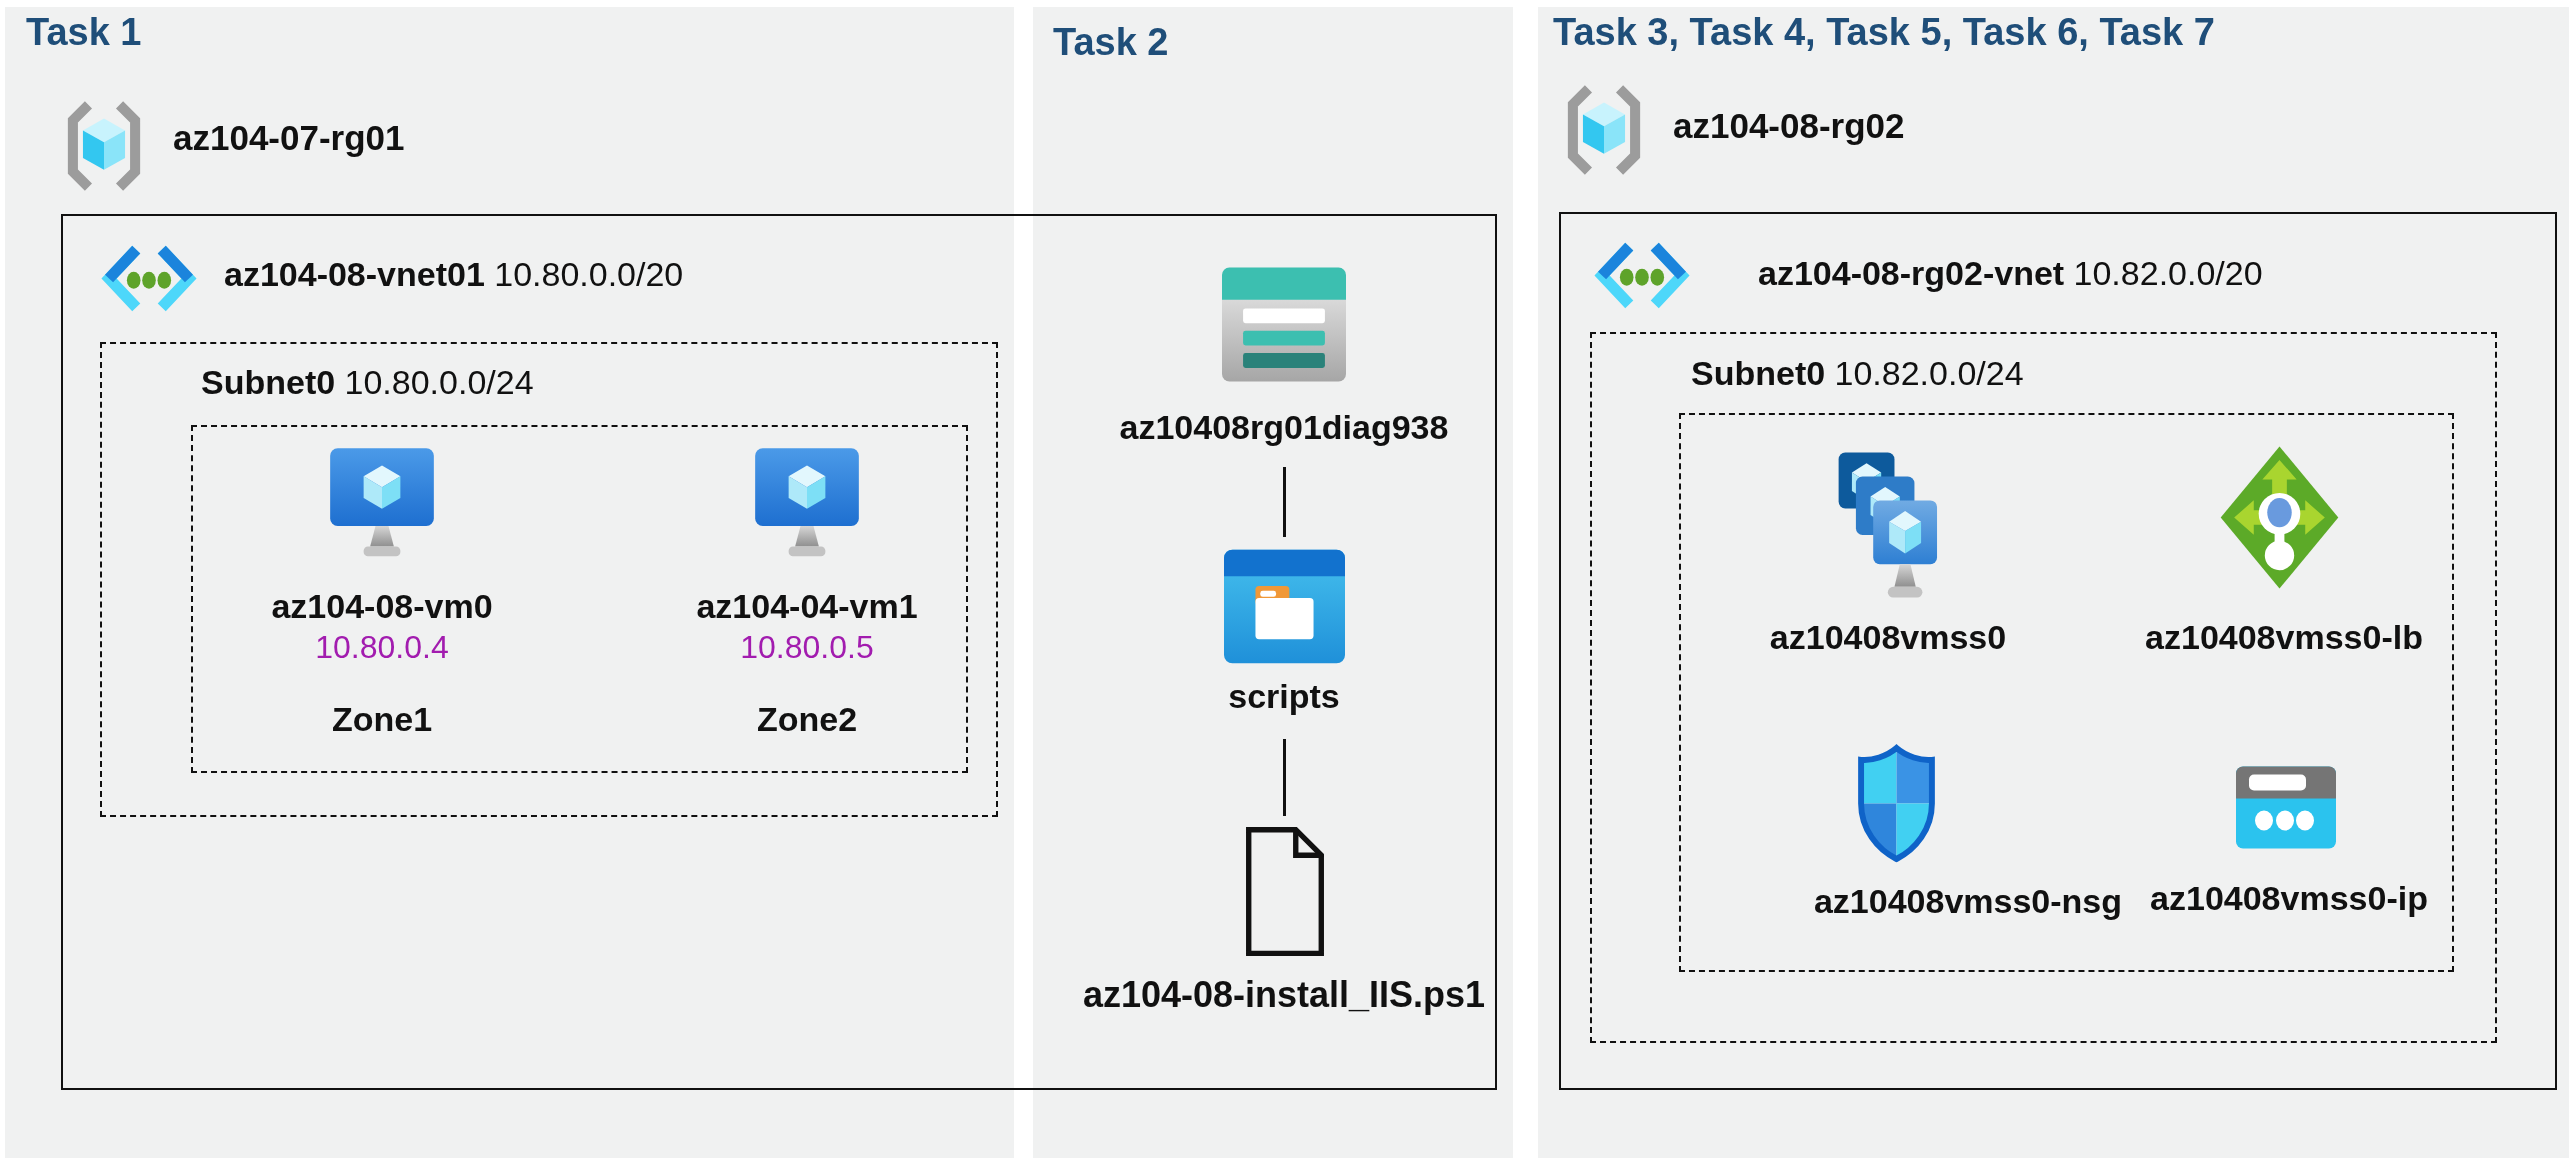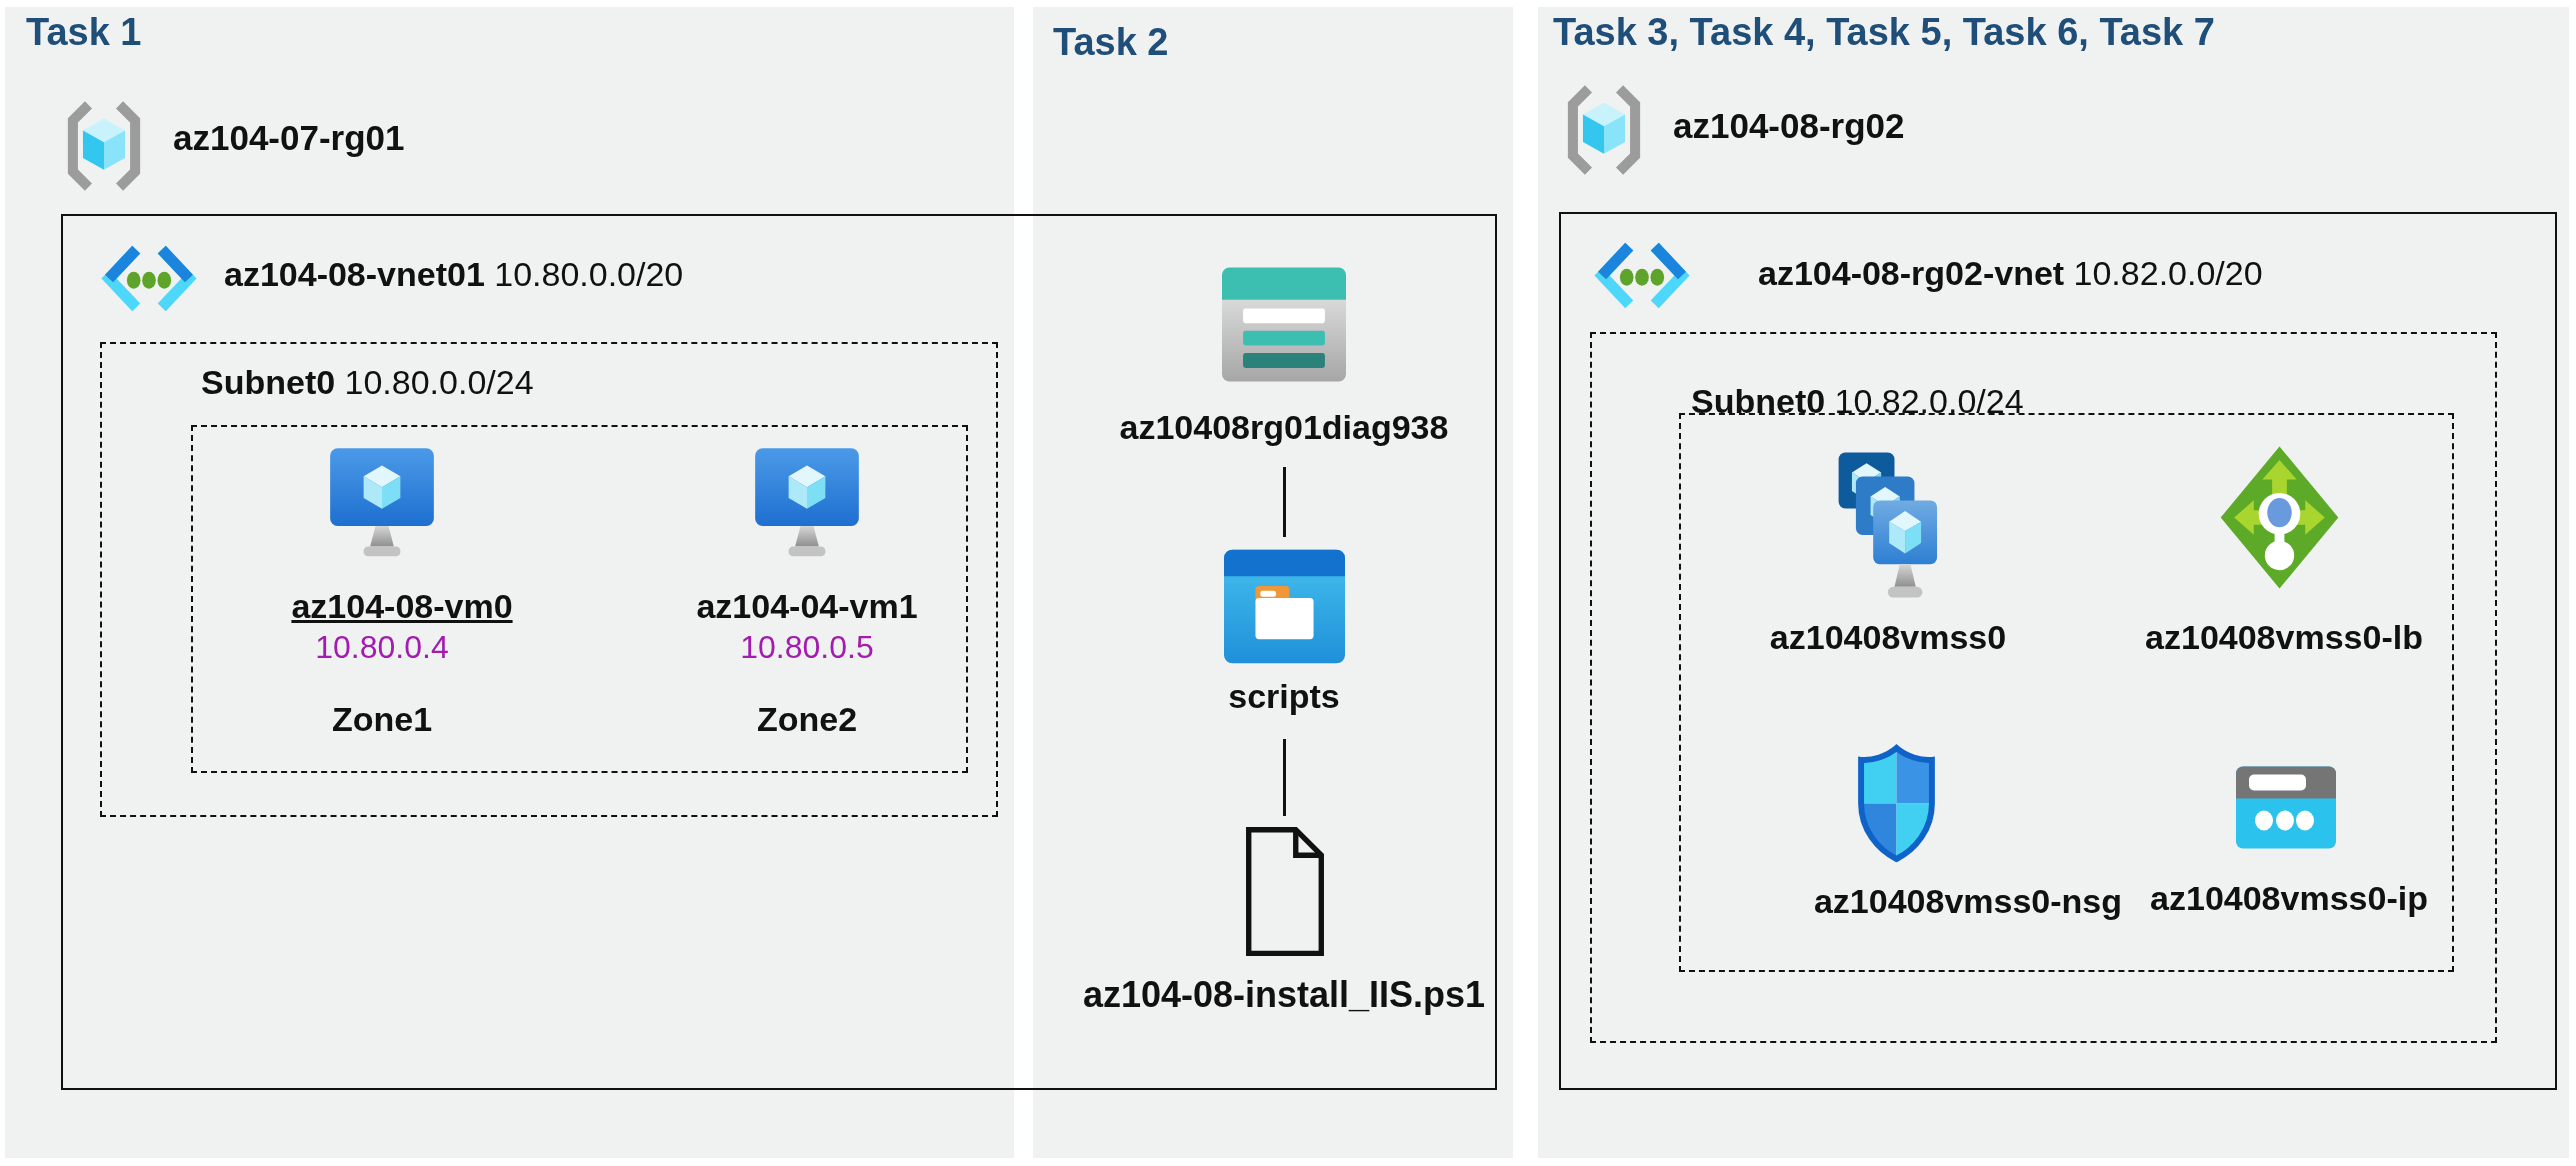--- a/index.html
+++ b/index.html
@@ -98,21 +98,21 @@
 <div class="icon" style="left:328px;top:446px;width:108px;height:119px;">
   <svg viewBox="0 0 100 110">
     <rect x="2" y="2" width="96" height="72" rx="7" fill="url(#gVmScreen)"></rect>
     <polygon points="50,18 67,28 50,38 33,28" fill="#e2f7fd"></polygon>
     <polygon points="33,28 50,38 50,58 33,48" fill="#aee9f9"></polygon>
     <polygon points="67,28 50,38 50,58 67,48" fill="#7ddff6"></polygon>
     <polygon points="44,74 56,74 61,93 39,93" fill="url(#gStand)"></polygon>
     <rect x="33" y="93" width="34" height="9" rx="4" fill="#c3c3c3"></rect>
   </svg>
 </div>
-<div class="lbl center" style="left:402px;top:588px;text-decoration:underline;">az104-08-vm0</div>
+<div class="lbl center" style="left:382px;top:588px;">az104-08-vm0</div>
 <div class="sub center" style="left:382px;top:630px;">10.80.0.4</div>
 <div class="lbl center" style="left:382px;top:701px;">Zone1</div>
 
 <div class="icon" style="left:753px;top:446px;width:108px;height:119px;">
   <svg viewBox="0 0 100 110">
     <rect x="2" y="2" width="96" height="72" rx="7" fill="url(#gVmScreen)"></rect>
     <polygon points="50,18 67,28 50,38 33,28" fill="#e2f7fd"></polygon>
     <polygon points="33,28 50,38 50,58 33,48" fill="#aee9f9"></polygon>
     <polygon points="67,28 50,38 50,58 67,48" fill="#7ddff6"></polygon>
     <polygon points="44,74 56,74 61,93 39,93" fill="url(#gStand)"></polygon>
@@ -179,21 +179,21 @@
     <ellipse cx="42" cy="42" rx="8" ry="10" fill="#5ea32a"></ellipse>
     <ellipse cx="60" cy="42" rx="8" ry="10" fill="#5ea32a"></ellipse>
     <ellipse cx="78" cy="42" rx="8" ry="10" fill="#5ea32a"></ellipse>
   </svg>
 </div>
 <div class="lbl" style="left:1716px;top:255px;margin-left:42px;">
   <span>az104-08-rg02-vnet</span><span class="reg">10.82.0.0/20</span>
 </div>
 
 <div class="box-dashed" style="left:1590px;top:332px;width:907px;height:711px;"></div>
-<div class="lbl" style="left:1691px;top:355px;margin-top:28px;">
+<div class="lbl" style="left:1691px;top:355px;">
   <span>Subnet0</span><span class="reg">10.82.0.0/24</span>
 </div>
 
 <div class="box-dashed" style="left:1679px;top:413px;width:775px;height:559px;"></div>
 
 <div class="icon" style="left:1820px;top:449px;width:133px;height:156px;">
   <svg viewBox="0 0 100 116">
     <rect x="14" y="2" width="42" height="42" rx="5" fill="#0d5a9c"></rect>
     <polygon points="35,10 46,17 35,24 24,17" fill="#e2f7fd"></polygon>
     <polygon points="24,17 35,24 35,38 24,31" fill="#aee9f9"></polygon>

